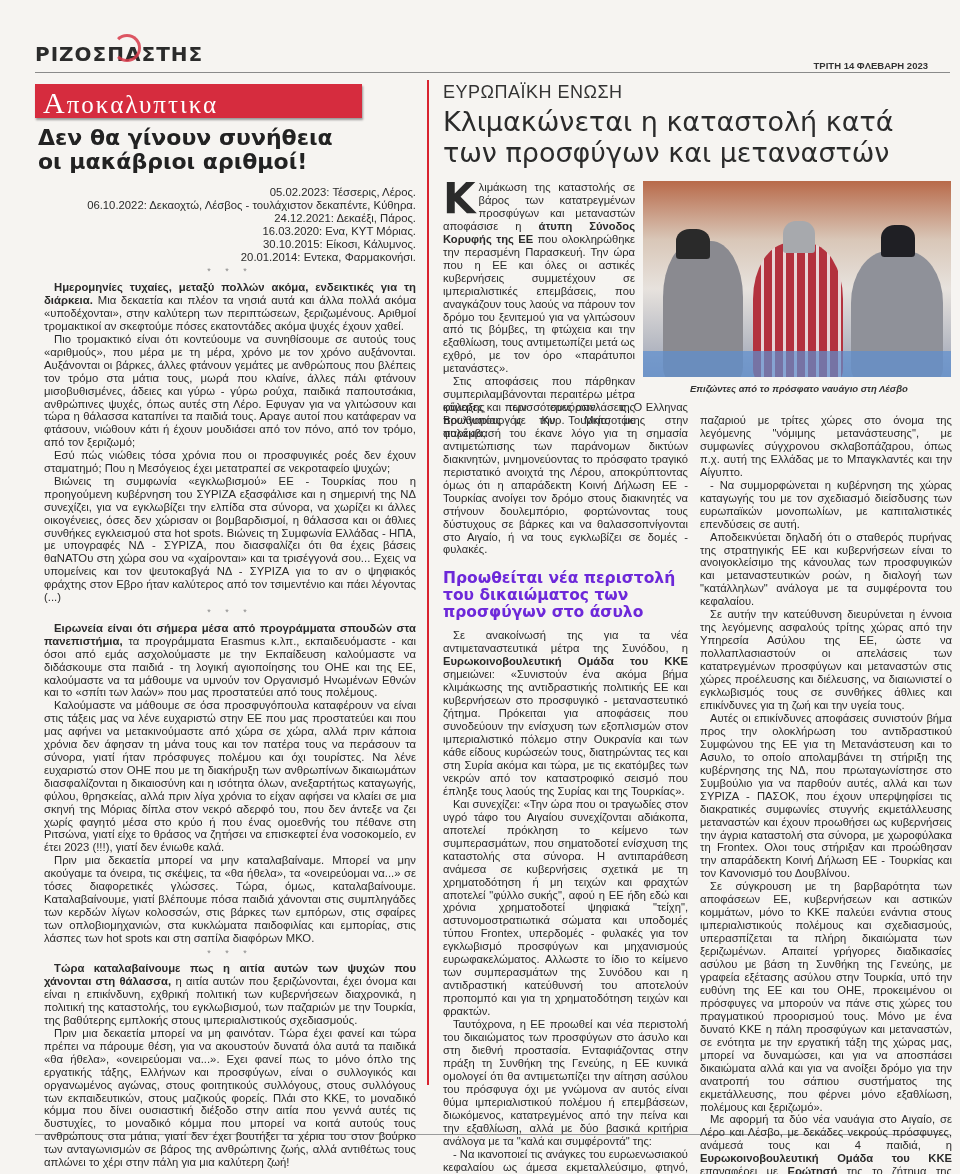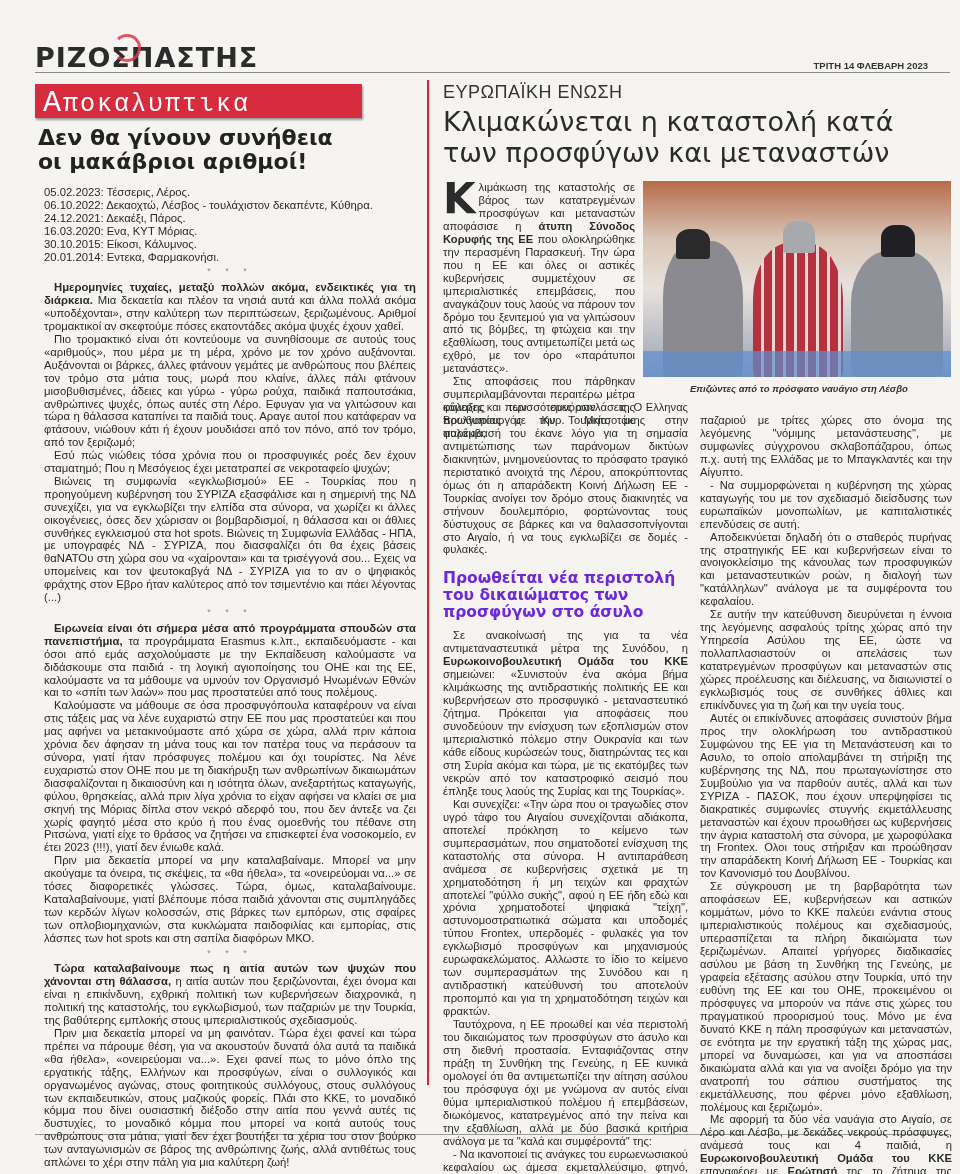--- a/index.html
+++ b/index.html
@@ -1,37 +1,37 @@
 <!DOCTYPE html>
 <html><head>
 <meta charset="utf-8">
 <style>
   html, body { margin:0; padding:0; }
   body { width:960px; height:1174px; background:#f6f4f1; position:relative; overflow:hidden;
          font-family:"Liberation Sans", sans-serif; color:#2a2a2a; }
   .logo { position:absolute; left:35px; top:42px; font-family:"DejaVu Sans", sans-serif; font-weight:bold;
-          font-size:27px; letter-spacing:1px; color:#2b2b2b; }
+          font-size:20px; letter-spacing:1px; color:#2b2b2b; }
   .logo .mark { position:absolute; left:78px; top:-8px; width:22px; height:22px; border:3px solid #d83a4a;
                 border-radius:50%; border-left-color:transparent; opacity:.85; }
   .date { position:absolute; right:32px; top:60px; font-size:9.5px; font-weight:bold; color:#333; }
   .top-rule { position:absolute; left:35px; right:10px; top:72px; height:1px; background:#8a8a8a; }
   .red-vrule { position:absolute; left:427px; top:80px; width:2px; height:1005px; background:#d9232f; }
   .bottom-rule { position:absolute; left:35px; right:10px; top:1134px; height:1px; background:#9a9a9a; }
 
   .banner { position:absolute; left:35px; top:84px; width:327px; height:34px; background:#d62c3e;
             box-shadow:1px 2px 2px #999; }
   .banner span { position:absolute; left:8px; top:2px; color:#fff; font-size:25px; letter-spacing:2px;
-                 font-family:Liberation Mono, monospace; }
+                 font-family:Liberation Serif, serif; }
   .banner span::first-letter { font-size:30px; }
 
   .lhead { position:absolute; left:38px; top:126px; width:300px; font-family:"DejaVu Sans", sans-serif;
            font-weight:bold; font-size:22px; line-height:24px; color:#222; }
   .lcol { position:absolute; left:44px; top:186px; width:372px; font-size:11.3px; line-height:12.9px; }
   .lcol p { margin:0; text-indent:10px; text-align:justify; }
-  .lcol .dates div { white-space:nowrap; }
+  .lcol .dates div { white-space:nowrap;text-align:right; }
   .stars { text-align:center; color:#888; font-size:9px; margin:2px 0 3px; letter-spacing:6px; }
 
   .kicker { position:absolute; left:443px; top:82px; font-size:18px; color:#333; letter-spacing:.5px; }
   .rhead { position:absolute; left:443px; top:106px; width:510px; font-family:"DejaVu Sans", sans-serif;
            font-weight:normal; font-size:27px; line-height:31px; color:#2b2b2b; }
 
   .c1 { position:absolute; left:443px; top:181px; width:192px; font-size:11.2px; line-height:12.95px; }
   .c1b { position:absolute; left:443px; top:401px; width:245px; font-size:11.2px; line-height:12.95px; }
   .c1 p, .c1b p, .c3 p { margin:0; text-indent:10px; text-align:justify; }
   .drop { float:left; font-family:"DejaVu Sans", sans-serif; font-weight:bold; font-size:42px; line-height:36px;

